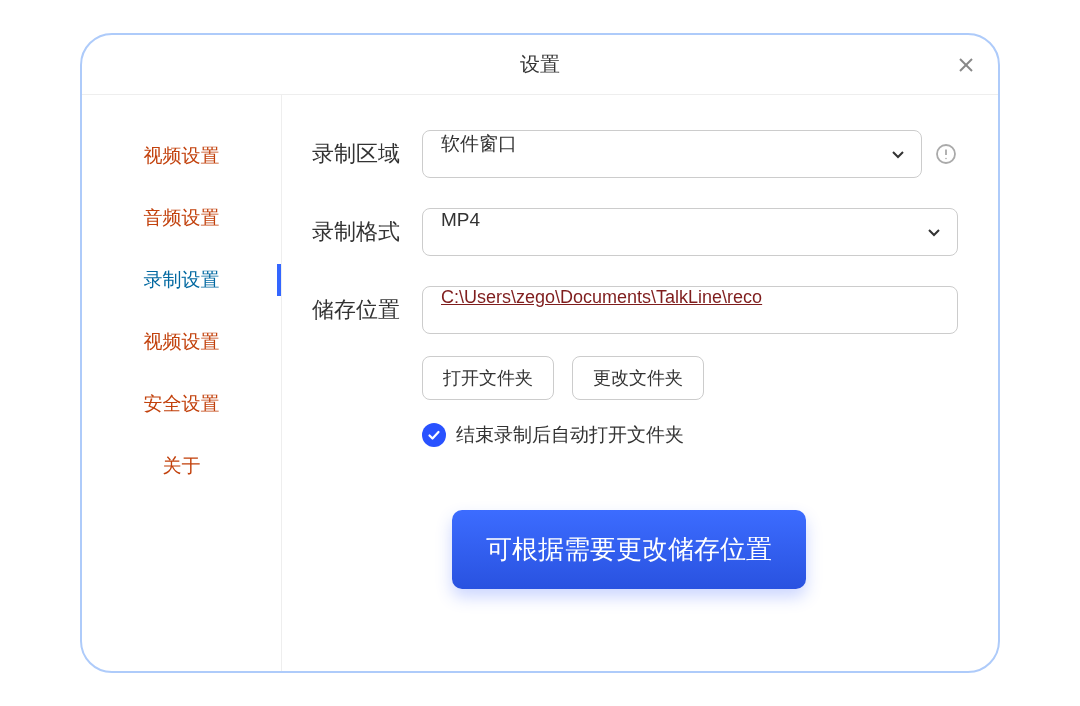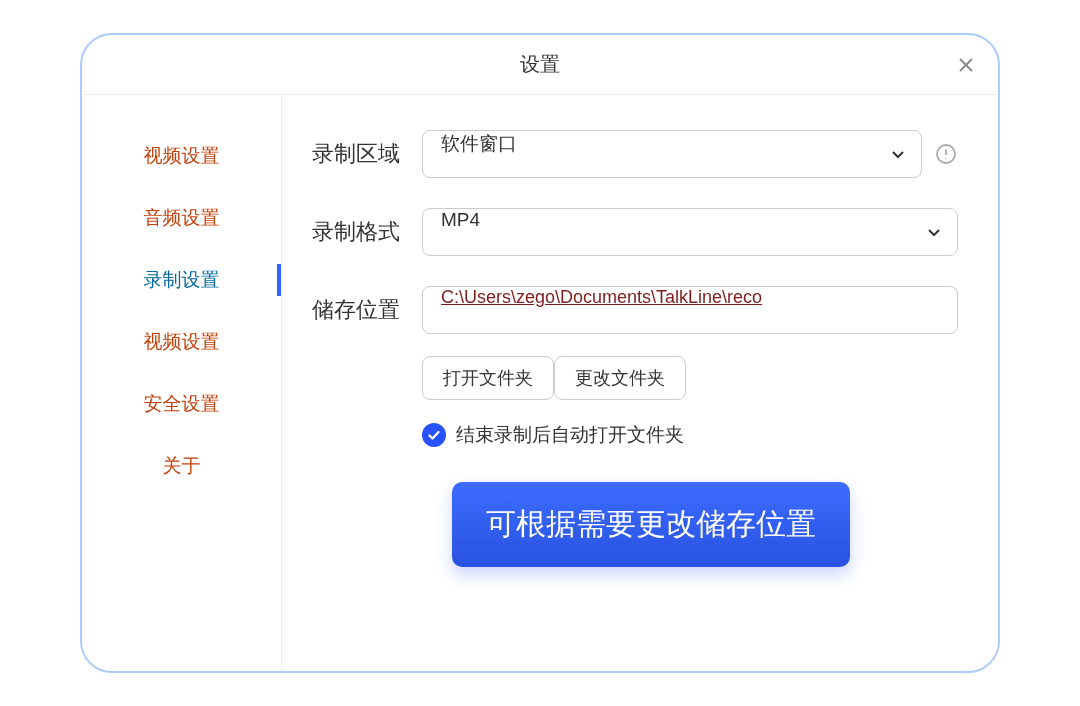--- a/index.html
+++ b/index.html
@@ -131,20 +131,21 @@
       font-size: 18px;
       color: #7f1d1d;
       display: flex;
       align-items: flex-start;
       overflow: hidden;
       white-space: nowrap;
       text-decoration: underline;
     }
     .button-row {
       display: flex;
+      gap: 18px;
       margin-left: 110px;
       margin-top: -8px;
       margin-bottom: 22px;
     }
     .btn {
       height: 44px;
       border: 1px solid #ccc;
       border-radius: 8px;
       padding: 0 20px;
       font-size: 18px;
@@ -152,21 +153,21 @@
       background: #fff;
       cursor: pointer;
       display: inline-flex;
       align-items: center;
     }
     .checkbox-row {
       display: flex;
       align-items: center;
       margin-left: 110px;
       gap: 10px;
-      margin-bottom: 24px;
+      margin-bottom: 52px;
     }
     .checkbox {
       width: 24px;
       height: 24px;
       border-radius: 50%;
       background: #2952ff;
       display: flex;
       align-items: center;
       justify-content: center;
       cursor: pointer;
@@ -177,21 +178,21 @@
       color: #333;
     }
     .tooltip {
       margin-left: 140px;
       margin-top: 10px;
       display: inline-block;
       background: linear-gradient(180deg, #3c6cff, #2952e0);
       color: #fff;
       border-radius: 10px;
       padding: 22px 34px;
-      font-size: 30px;
+      font-size: 26px;
       box-shadow: 0 8px 16px rgba(50,90,255,0.25);
     }
   </style>
 </head>
 <body>
 
 <div class="dialog">
   <div class="dialog-header">
     <div class="dialog-title">设置</div>
     <div class="close-btn">

